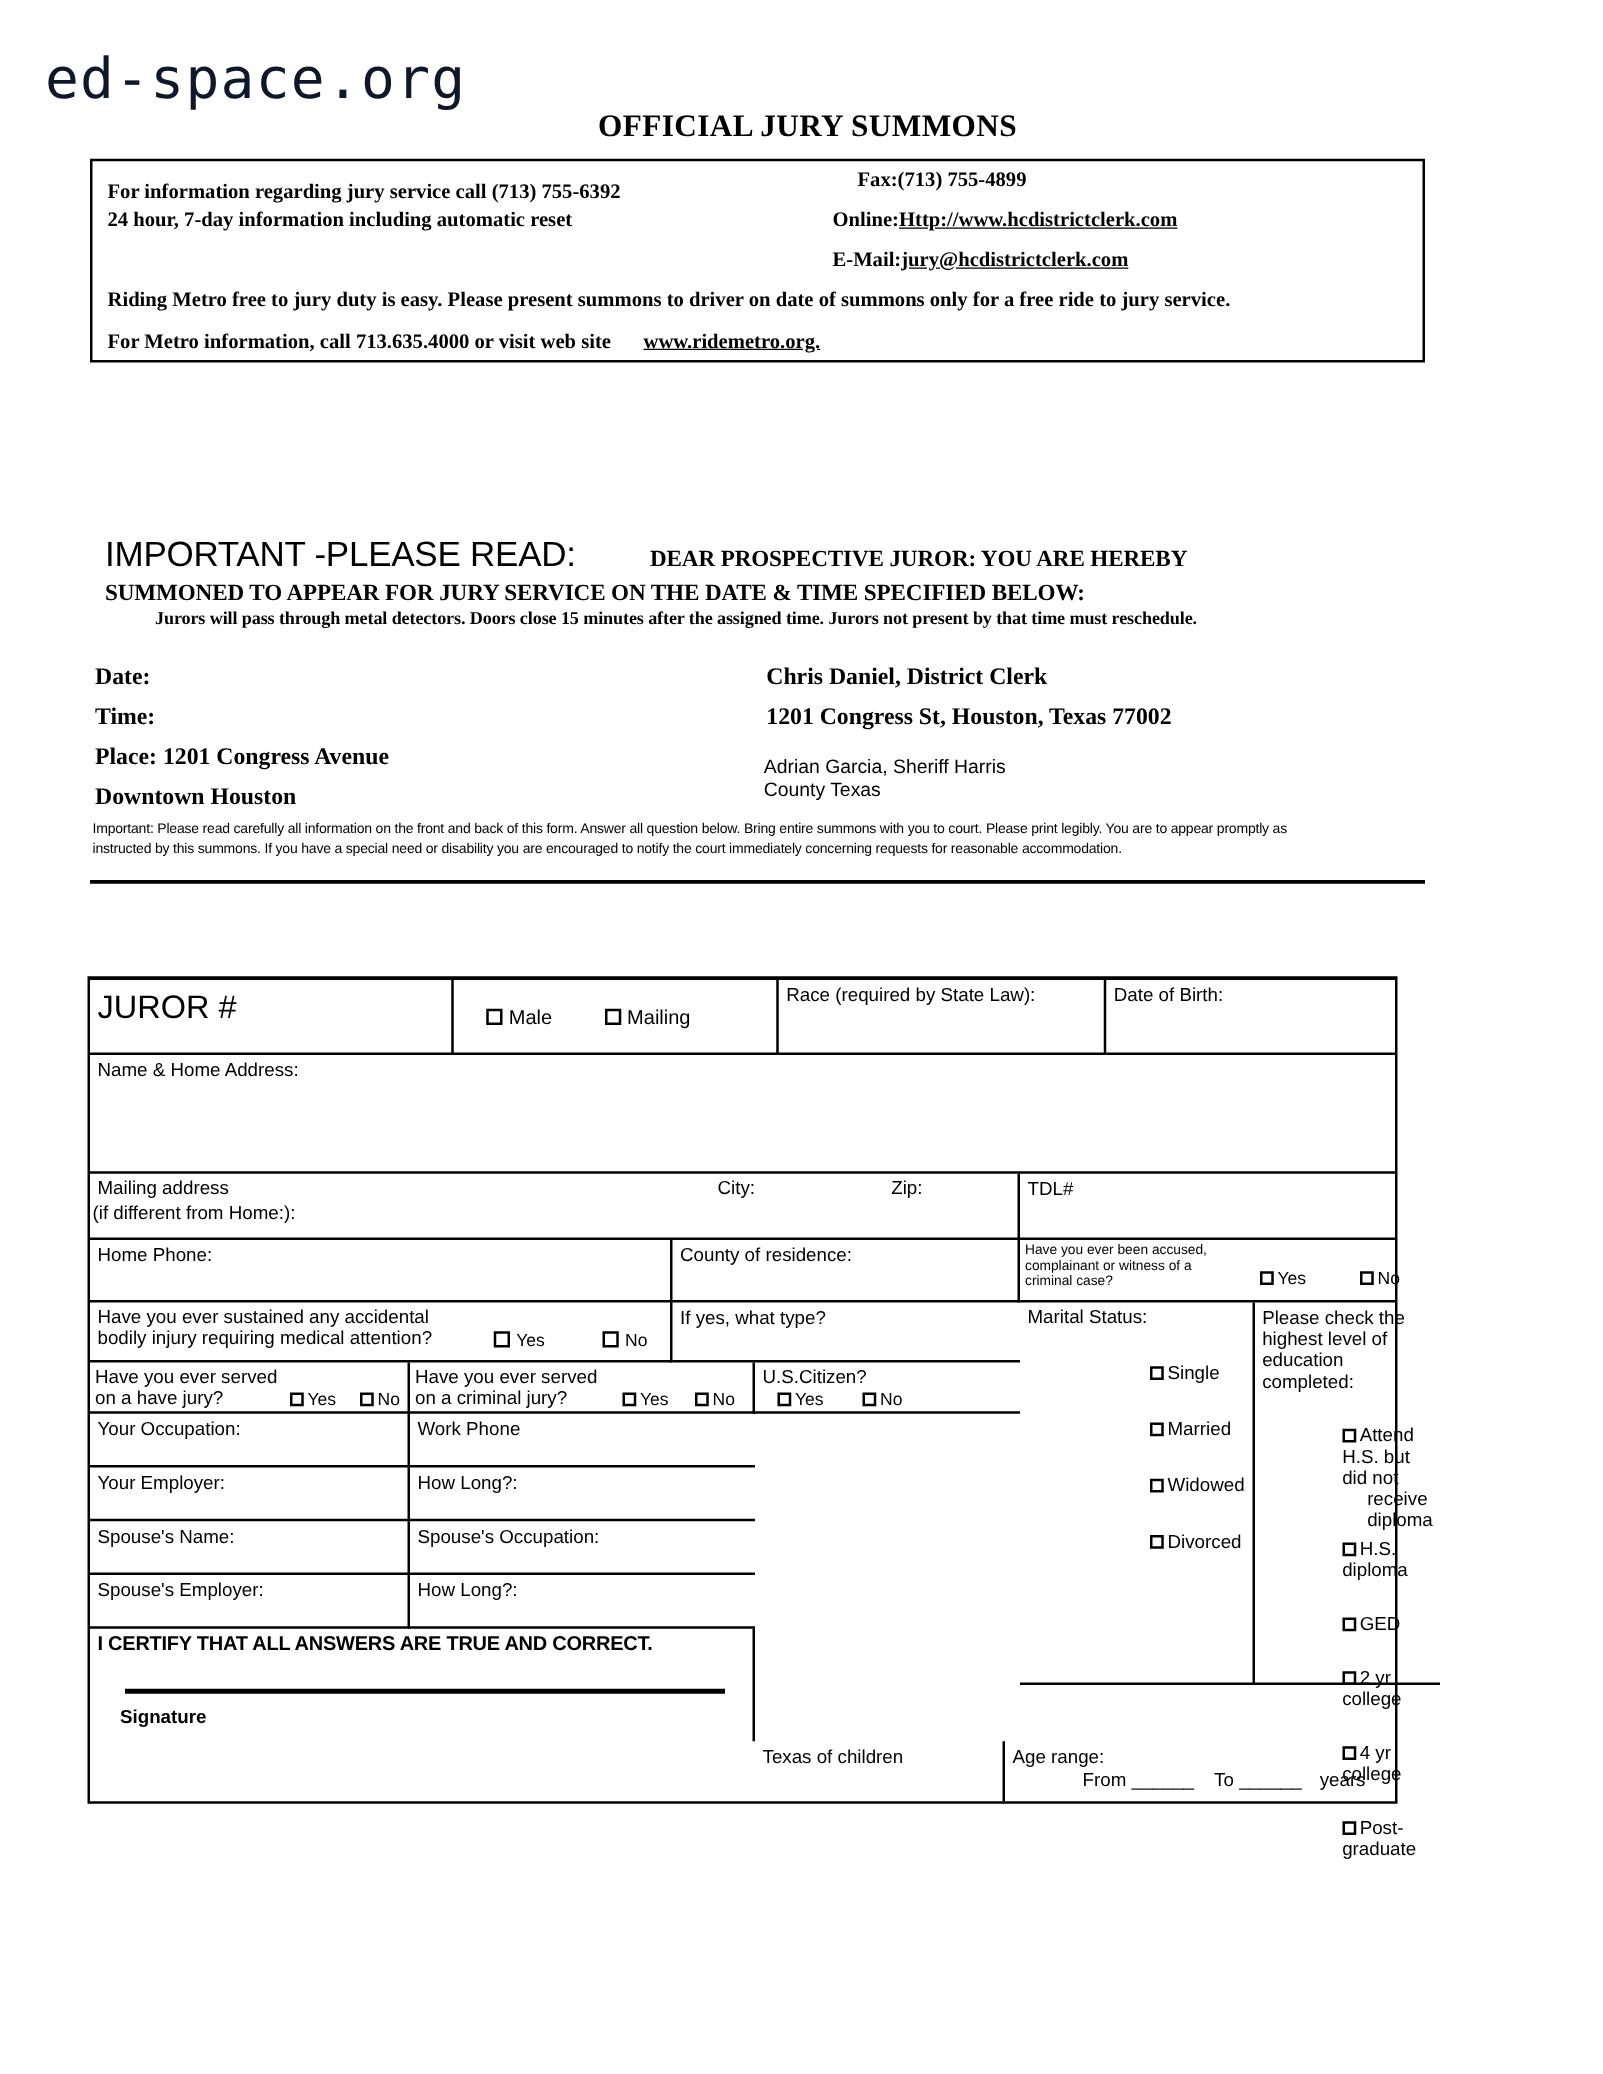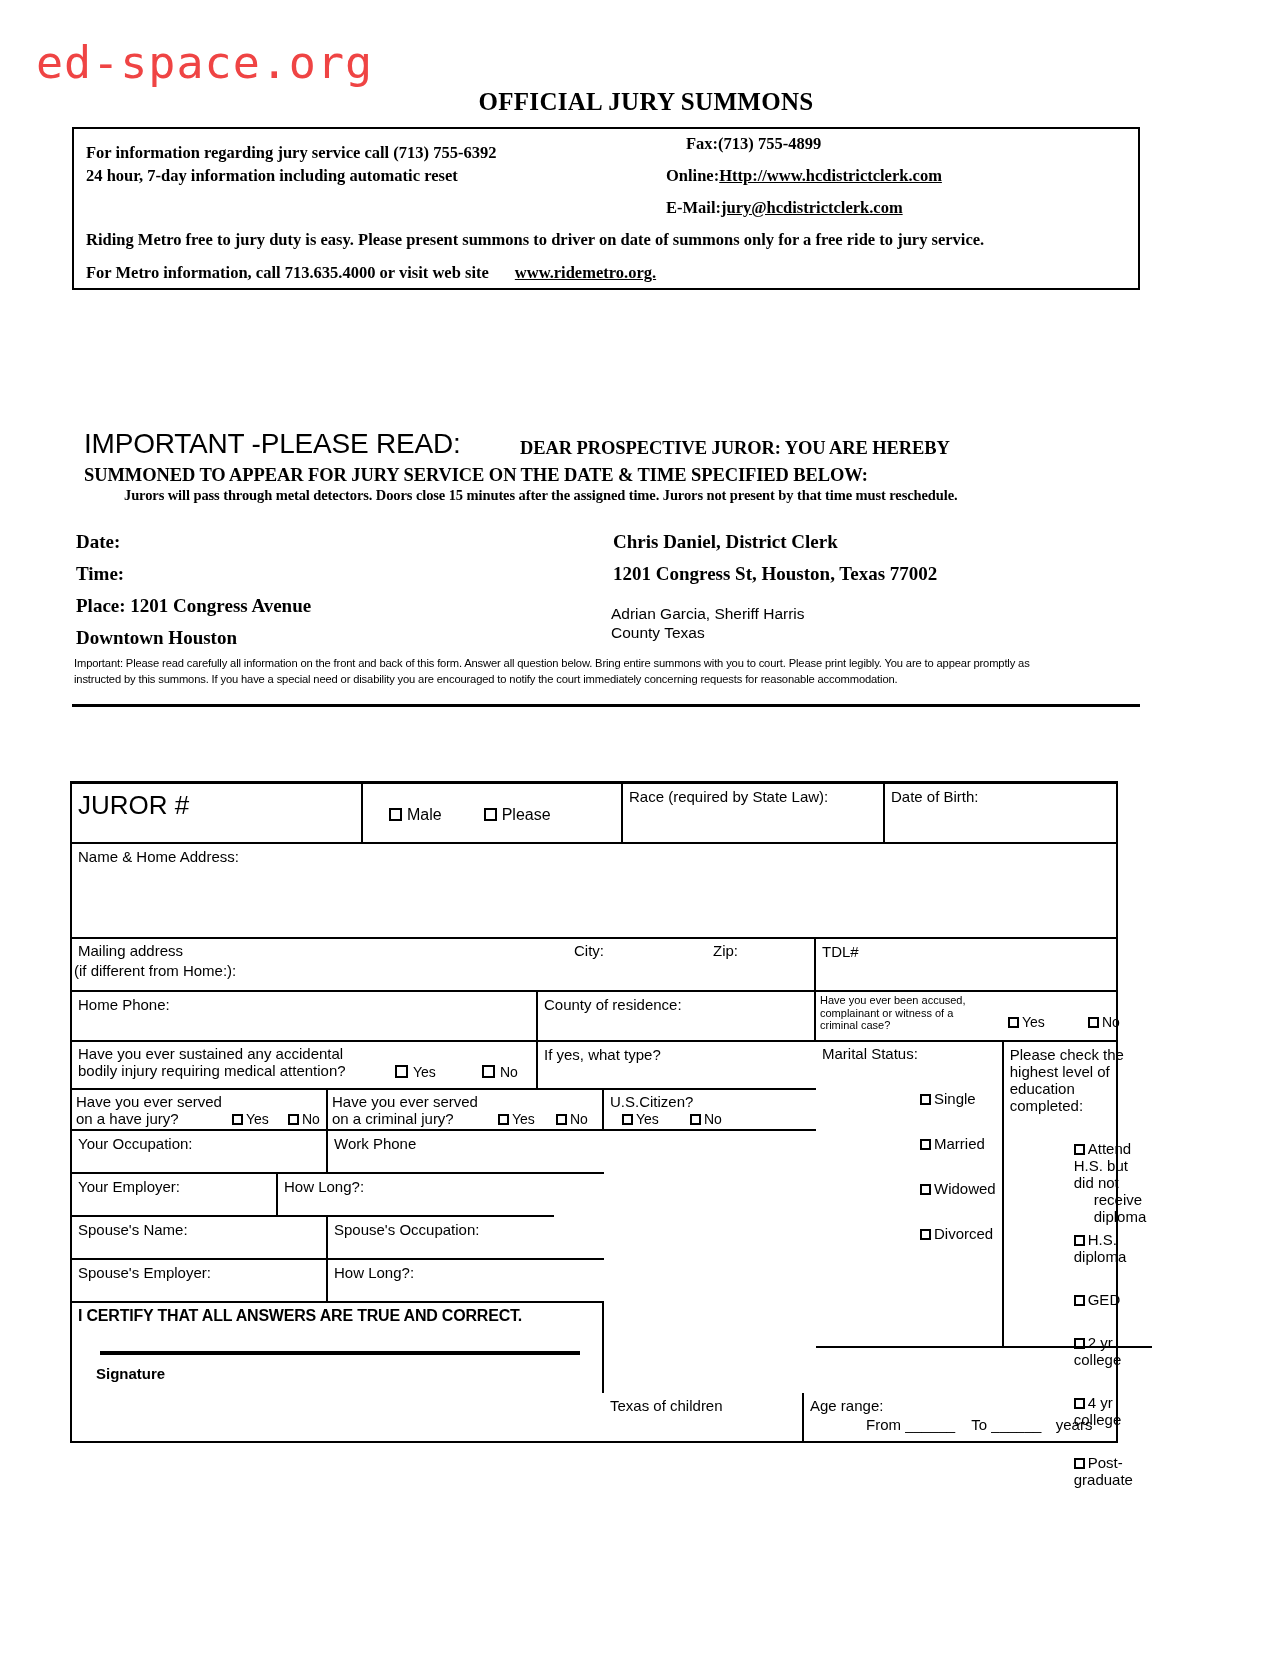--- a/index.html
+++ b/index.html
@@ -20,21 +20,21 @@
   }
 
   
   .watermark {
     position: absolute;
     left: 36px;
     top: 36px;
     font-family: "DejaVu Sans Mono", monospace;
     font-size: 45px;
     letter-spacing: 1px;
-    color: #ef4444;
+    color: #0f172a;
     white-space: nowrap;
   }
 
   
   .doc-title {
     position: absolute;
     left: 0;
     top: 88px;
     width: 1282px;
     text-align: center;
@@ -267,21 +267,21 @@
   <div class="form">
 
     <div class="row">
       <div class="cell juror-num" style="width:291px;height:60px;">JUROR #</div>
       <div class="cell" style="width:260px;height:60px;padding:0;">
         <div class="gender-wrap">
           <span class="opt">
             <span class="cbx"></span><span>Male</span>
           </span>
           <span class="opt">
-            <span class="cbx"></span><span>Please</span>
+            <span class="cbx"></span><span>Mailing</span>
           </span>
         </div>
       </div>
       <div class="cell" style="width:262px;height:60px;">
         <span>Race (required by State Law):</span>
       </div>
       <div class="cell" style="width:231px;height:60px;">
         <span>Date of Birth:</span>
       </div>
     </div>
@@ -380,21 +380,21 @@
         <div class="row">
           <div class="cell" style="width:256px;height:43px;">
             <span>Your Occupation:</span>
           </div>
           <div class="cell" style="width:276px;height:43px;">
             <span>Work Phone</span>
           </div>
         </div>
 
         <div class="row">
-          <div class="cell" style="width:206px;height:43px;">
+          <div class="cell" style="width:256px;height:43px;">
             <span>Your Employer:</span>
           </div>
           <div class="cell" style="width:276px;height:43px;">
             <span>How Long?:</span>
           </div>
         </div>
 
         <div class="row">
           <div class="cell" style="width:256px;height:43px;">
             <span>Spouse's Name:</span>

